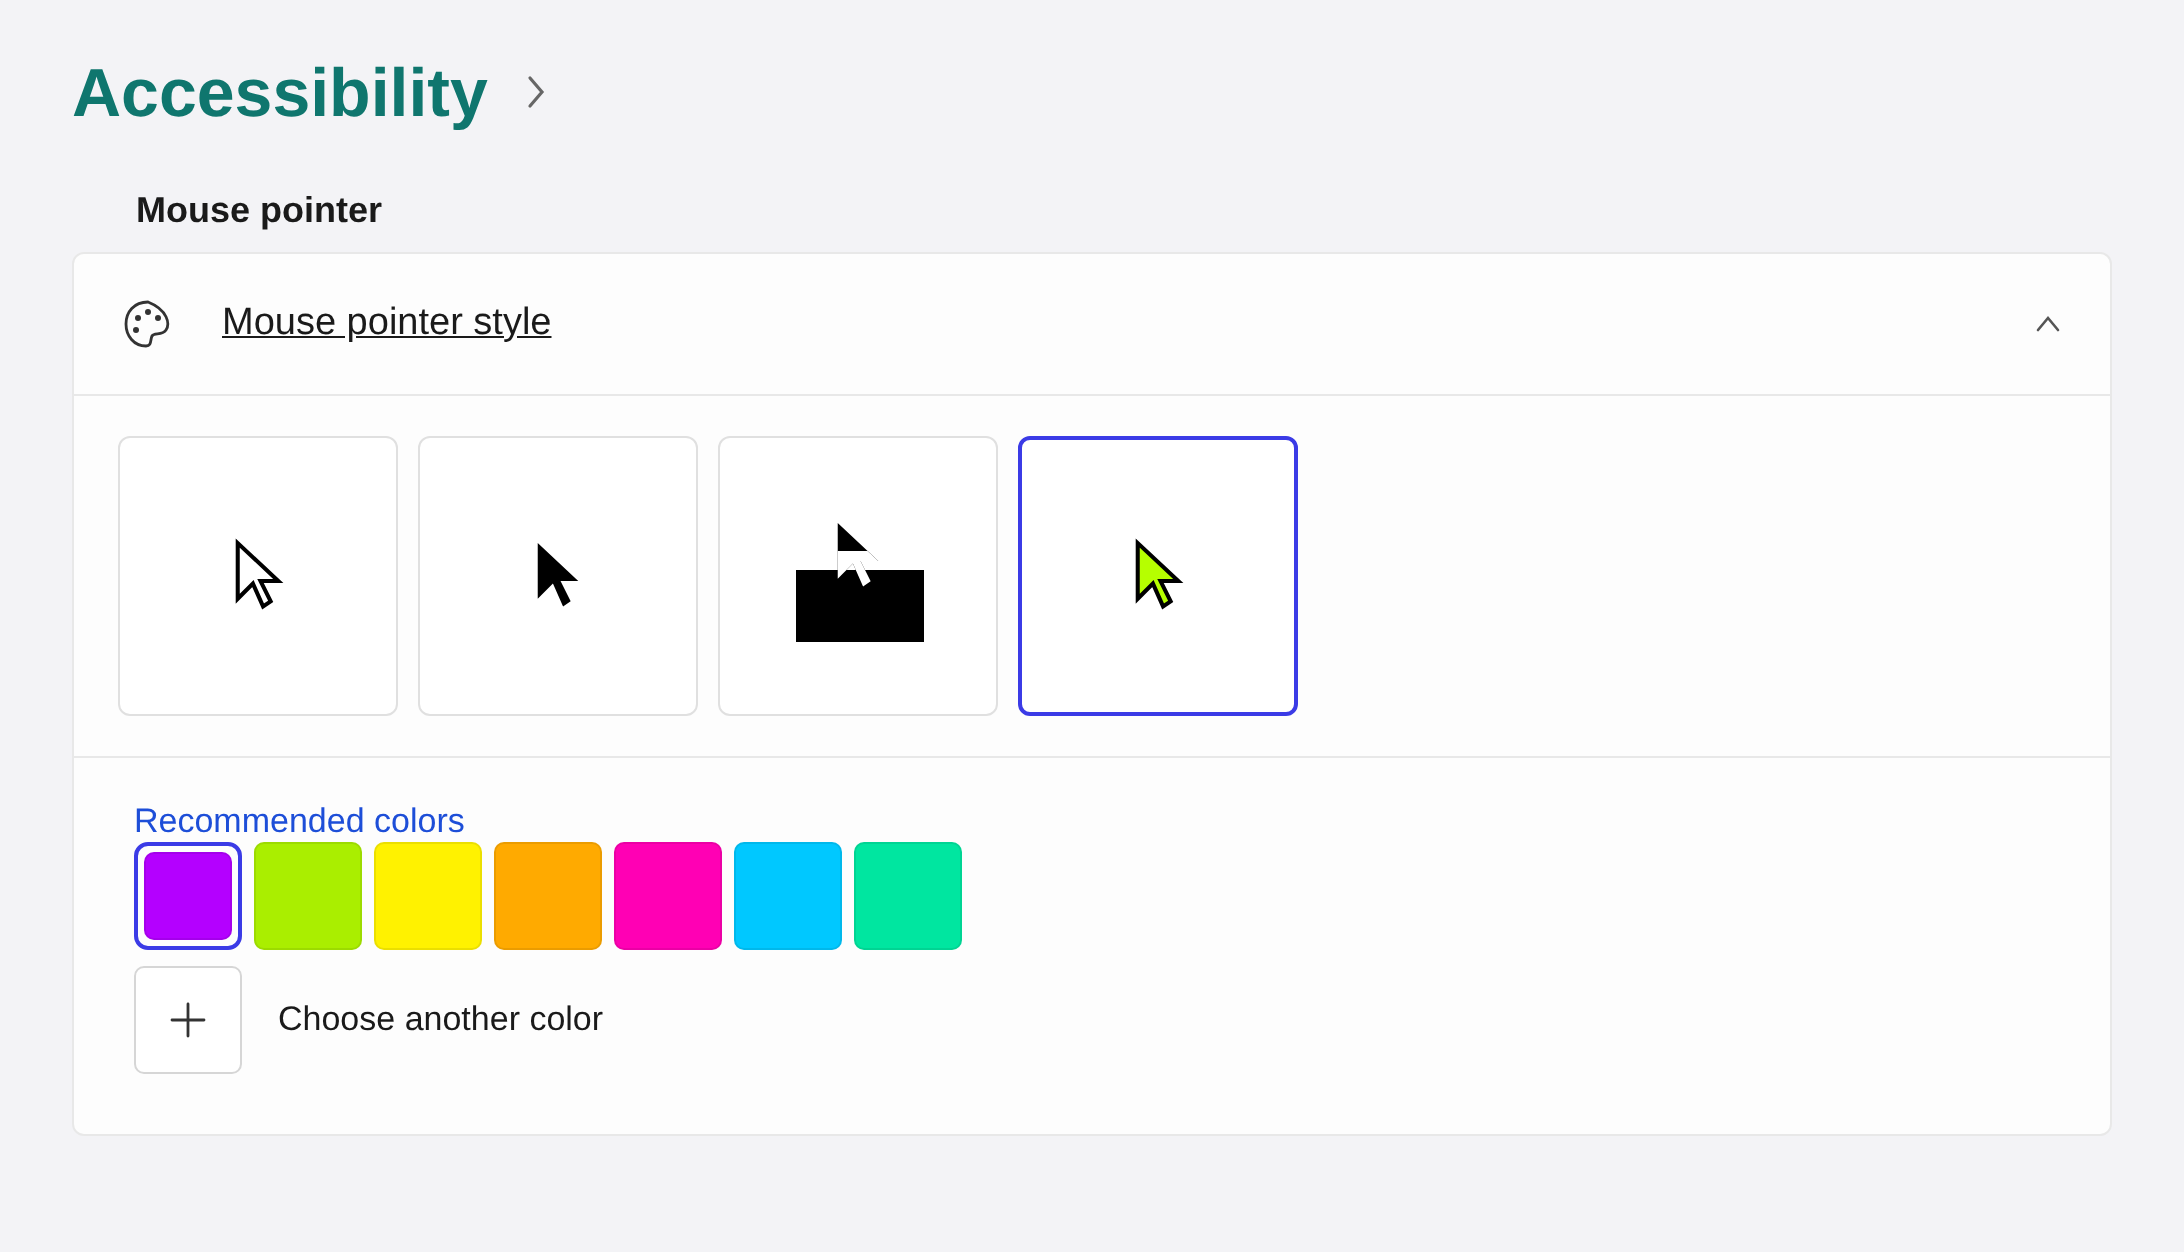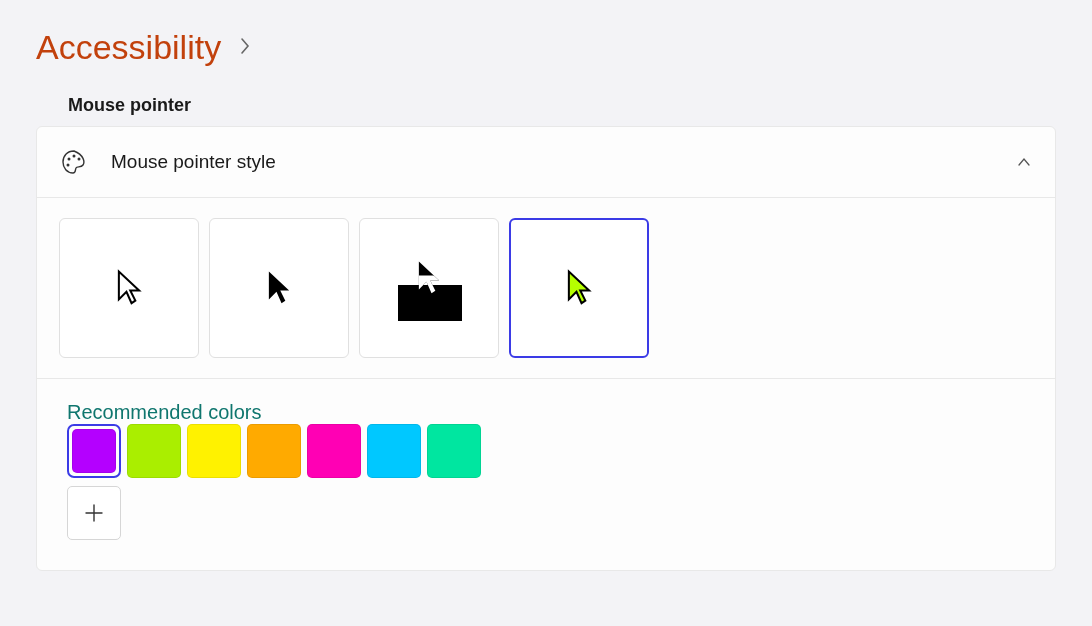--- a/index.html
+++ b/index.html
@@ -11,22 +11,22 @@
       overflow: hidden;
     }
     .breadcrumb {
       display: flex;
       align-items: center;
       gap: 18px;
       padding: 28px 36px 10px 36px;
     }
     .breadcrumb-parent {
       font-size: 34px;
-      font-weight: 400;
-      color: #c2410c;
+      font-weight: 700;
+      color: #0f766e;
       cursor: pointer;
     }
     .breadcrumb-sep {
       font-size: 22px;
       color: #666;
     }
     .breadcrumb-current {
       font-size: 34px;
       font-weight: 600;
       color: #1a1a1a;
@@ -54,20 +54,21 @@
     }
     .panel-header .icon {
       width: 26px;
       height: 26px;
       flex-shrink: 0;
     }
     .panel-title {
       flex: 1;
       font-size: 19px;
       color: #1a1a1a;
+      text-decoration: underline;
     }
     .chevron {
       width: 14px;
       height: 14px;
     }
     .styles-row {
       display: flex;
       gap: 10px;
       padding: 20px 22px;
       border-bottom: 1px solid #e8e8e8;
@@ -92,22 +93,22 @@
       width: 64px;
       height: 36px;
       background: #000;
       top: 66px;
       left: 38px;
     }
     .colors-section {
       padding: 22px 30px 30px 30px;
     }
     .colors-label {
-      font-size: 20px;
-      color: #0f766e;
+      font-size: 17px;
+      color: #1d4ed8;
     }
     .swatches {
       display: flex;
       gap: 6px;
       margin-bottom: 8px;
     }
     .swatch {
       width: 54px;
       height: 54px;
       border-radius: 5px;
@@ -223,16 +224,17 @@
         <div class="swatch" style="background: rgb(255, 0, 180);"></div>
         <div class="swatch" style="background: rgb(0, 200, 255);"></div>
         <div class="swatch" style="background: rgb(0, 230, 160);"></div>
       </div>
     <div class="choose-row">
       <div class="plus-btn">
         <svg width="20" height="20" viewBox="0 0 20 20">
           <path d="M10 2 L10 18 M2 10 L18 10" stroke="#333" stroke-width="1.4" stroke-linecap="round"></path>
         </svg>
       </div>
+      <span class="choose-label">Choose another color</span>
     </div>
   </div>
 
 </div>
 
 </body></html>

